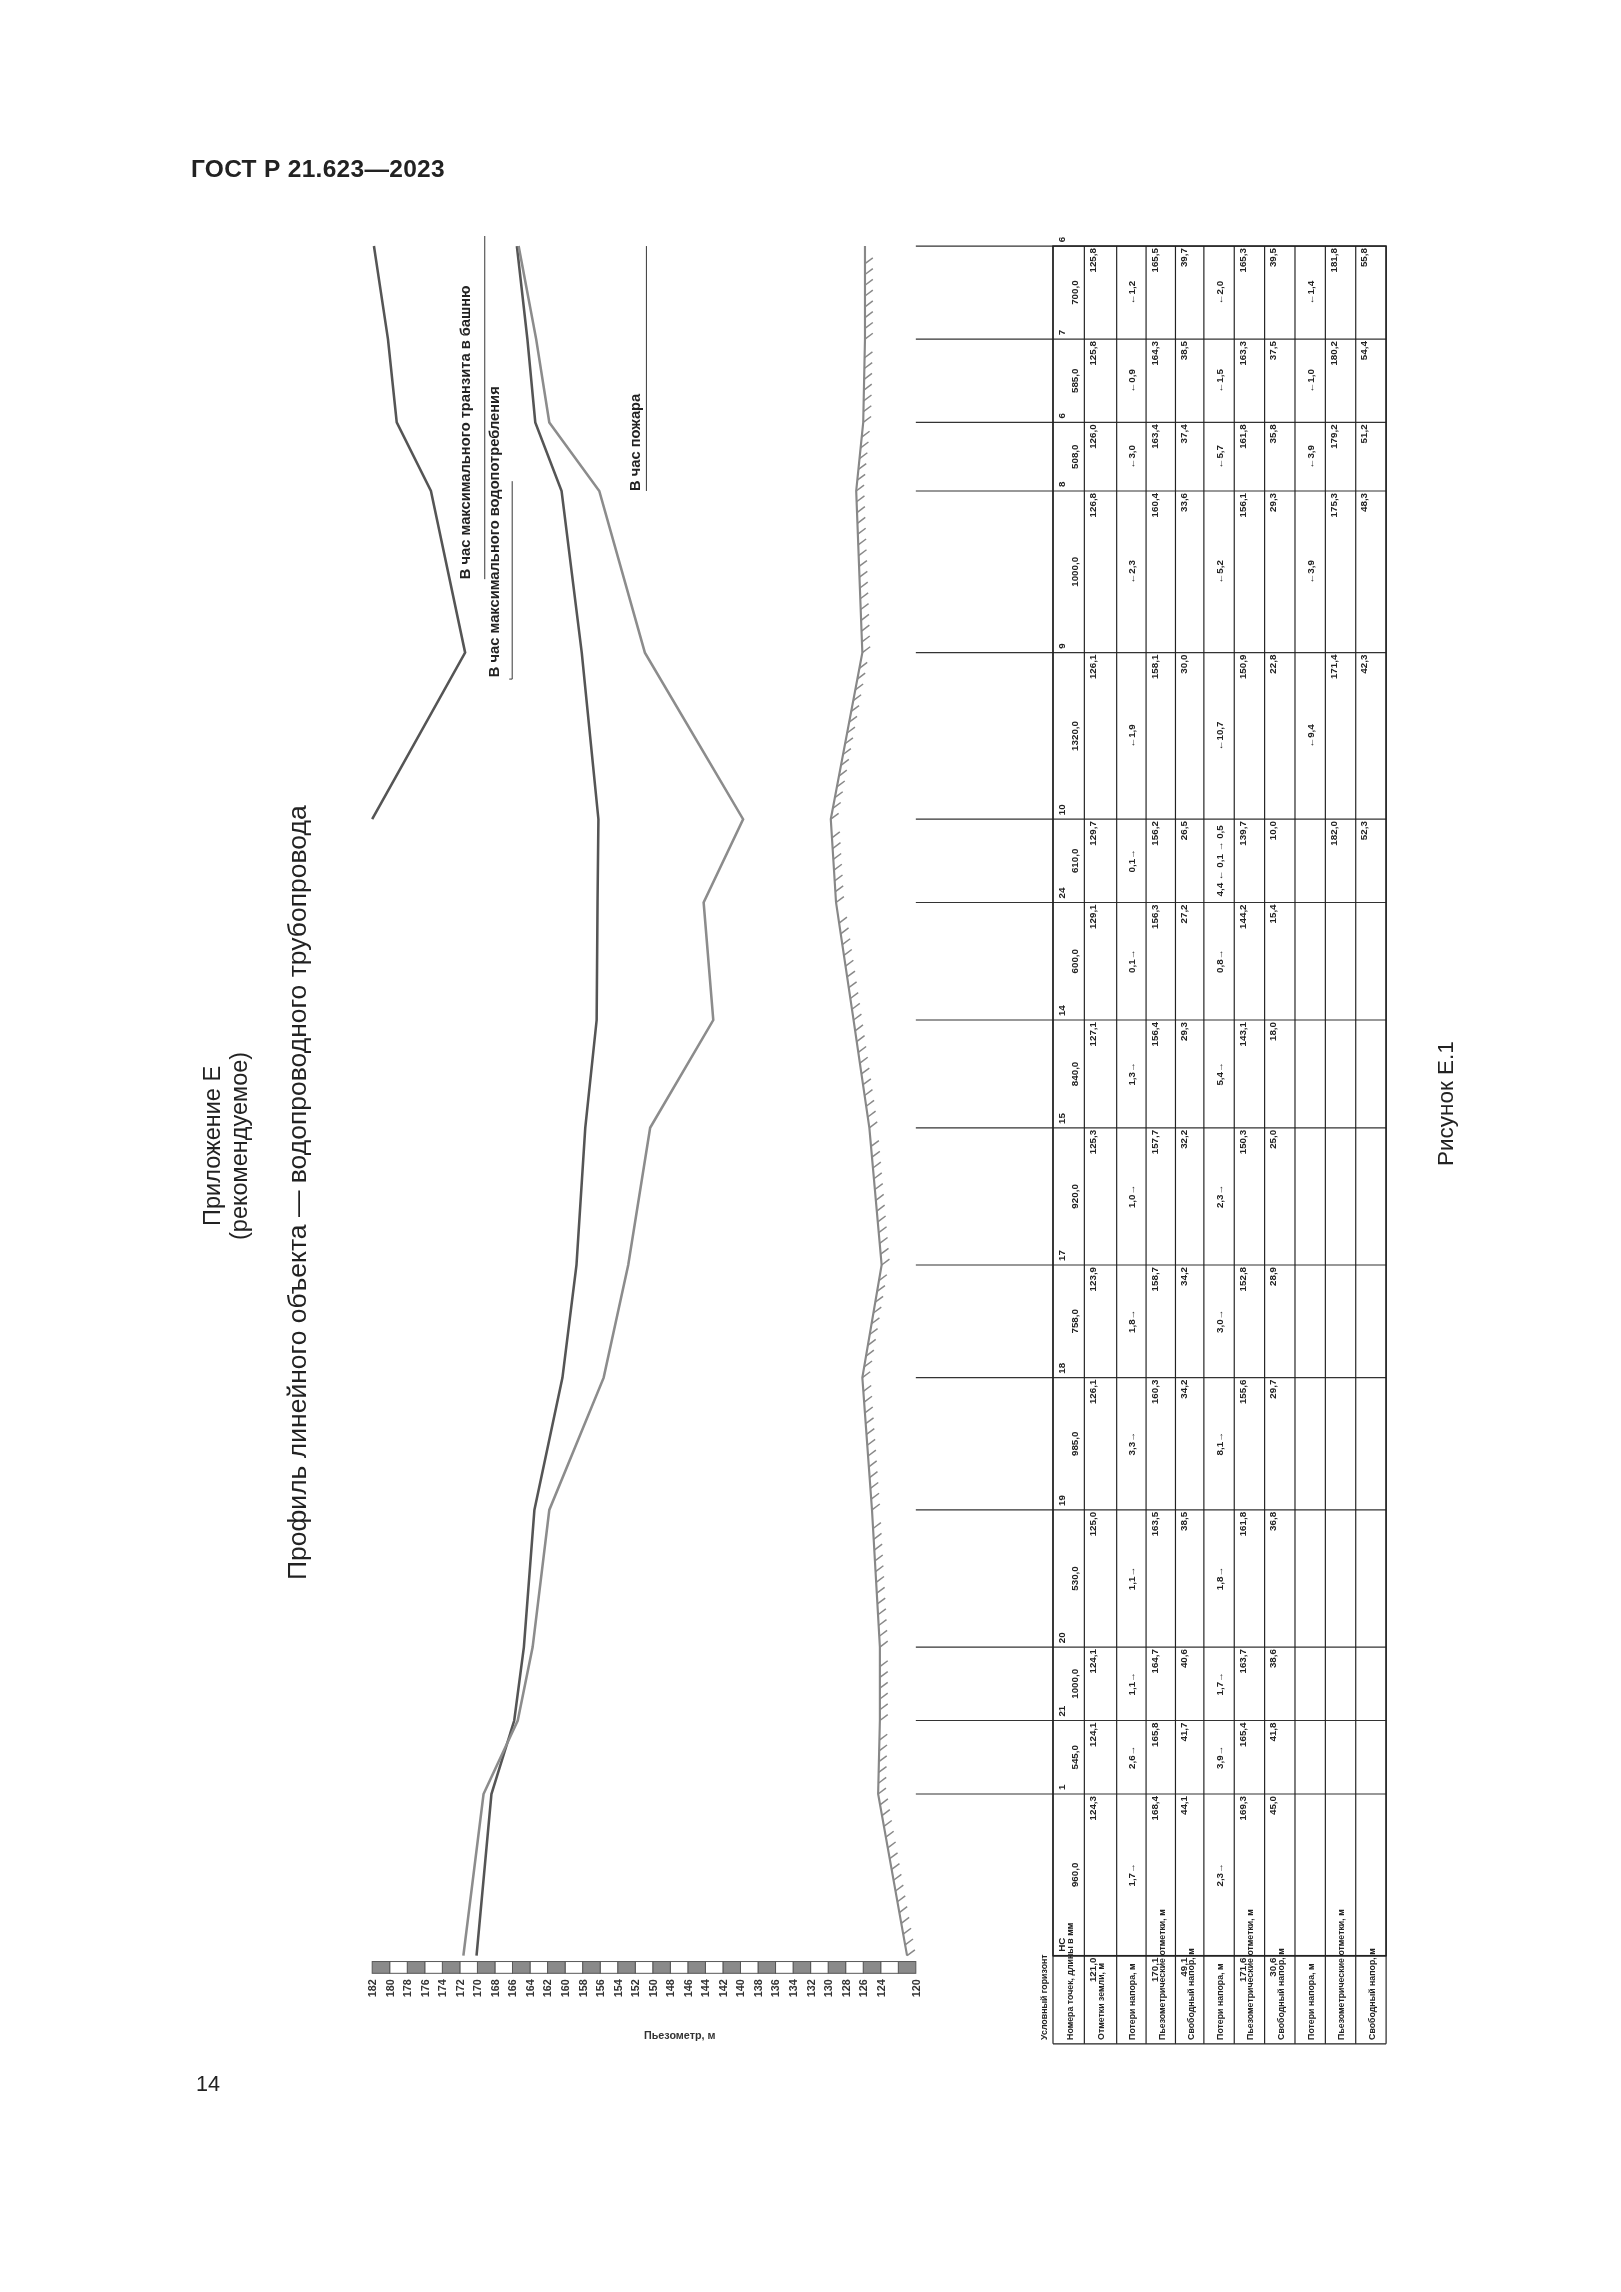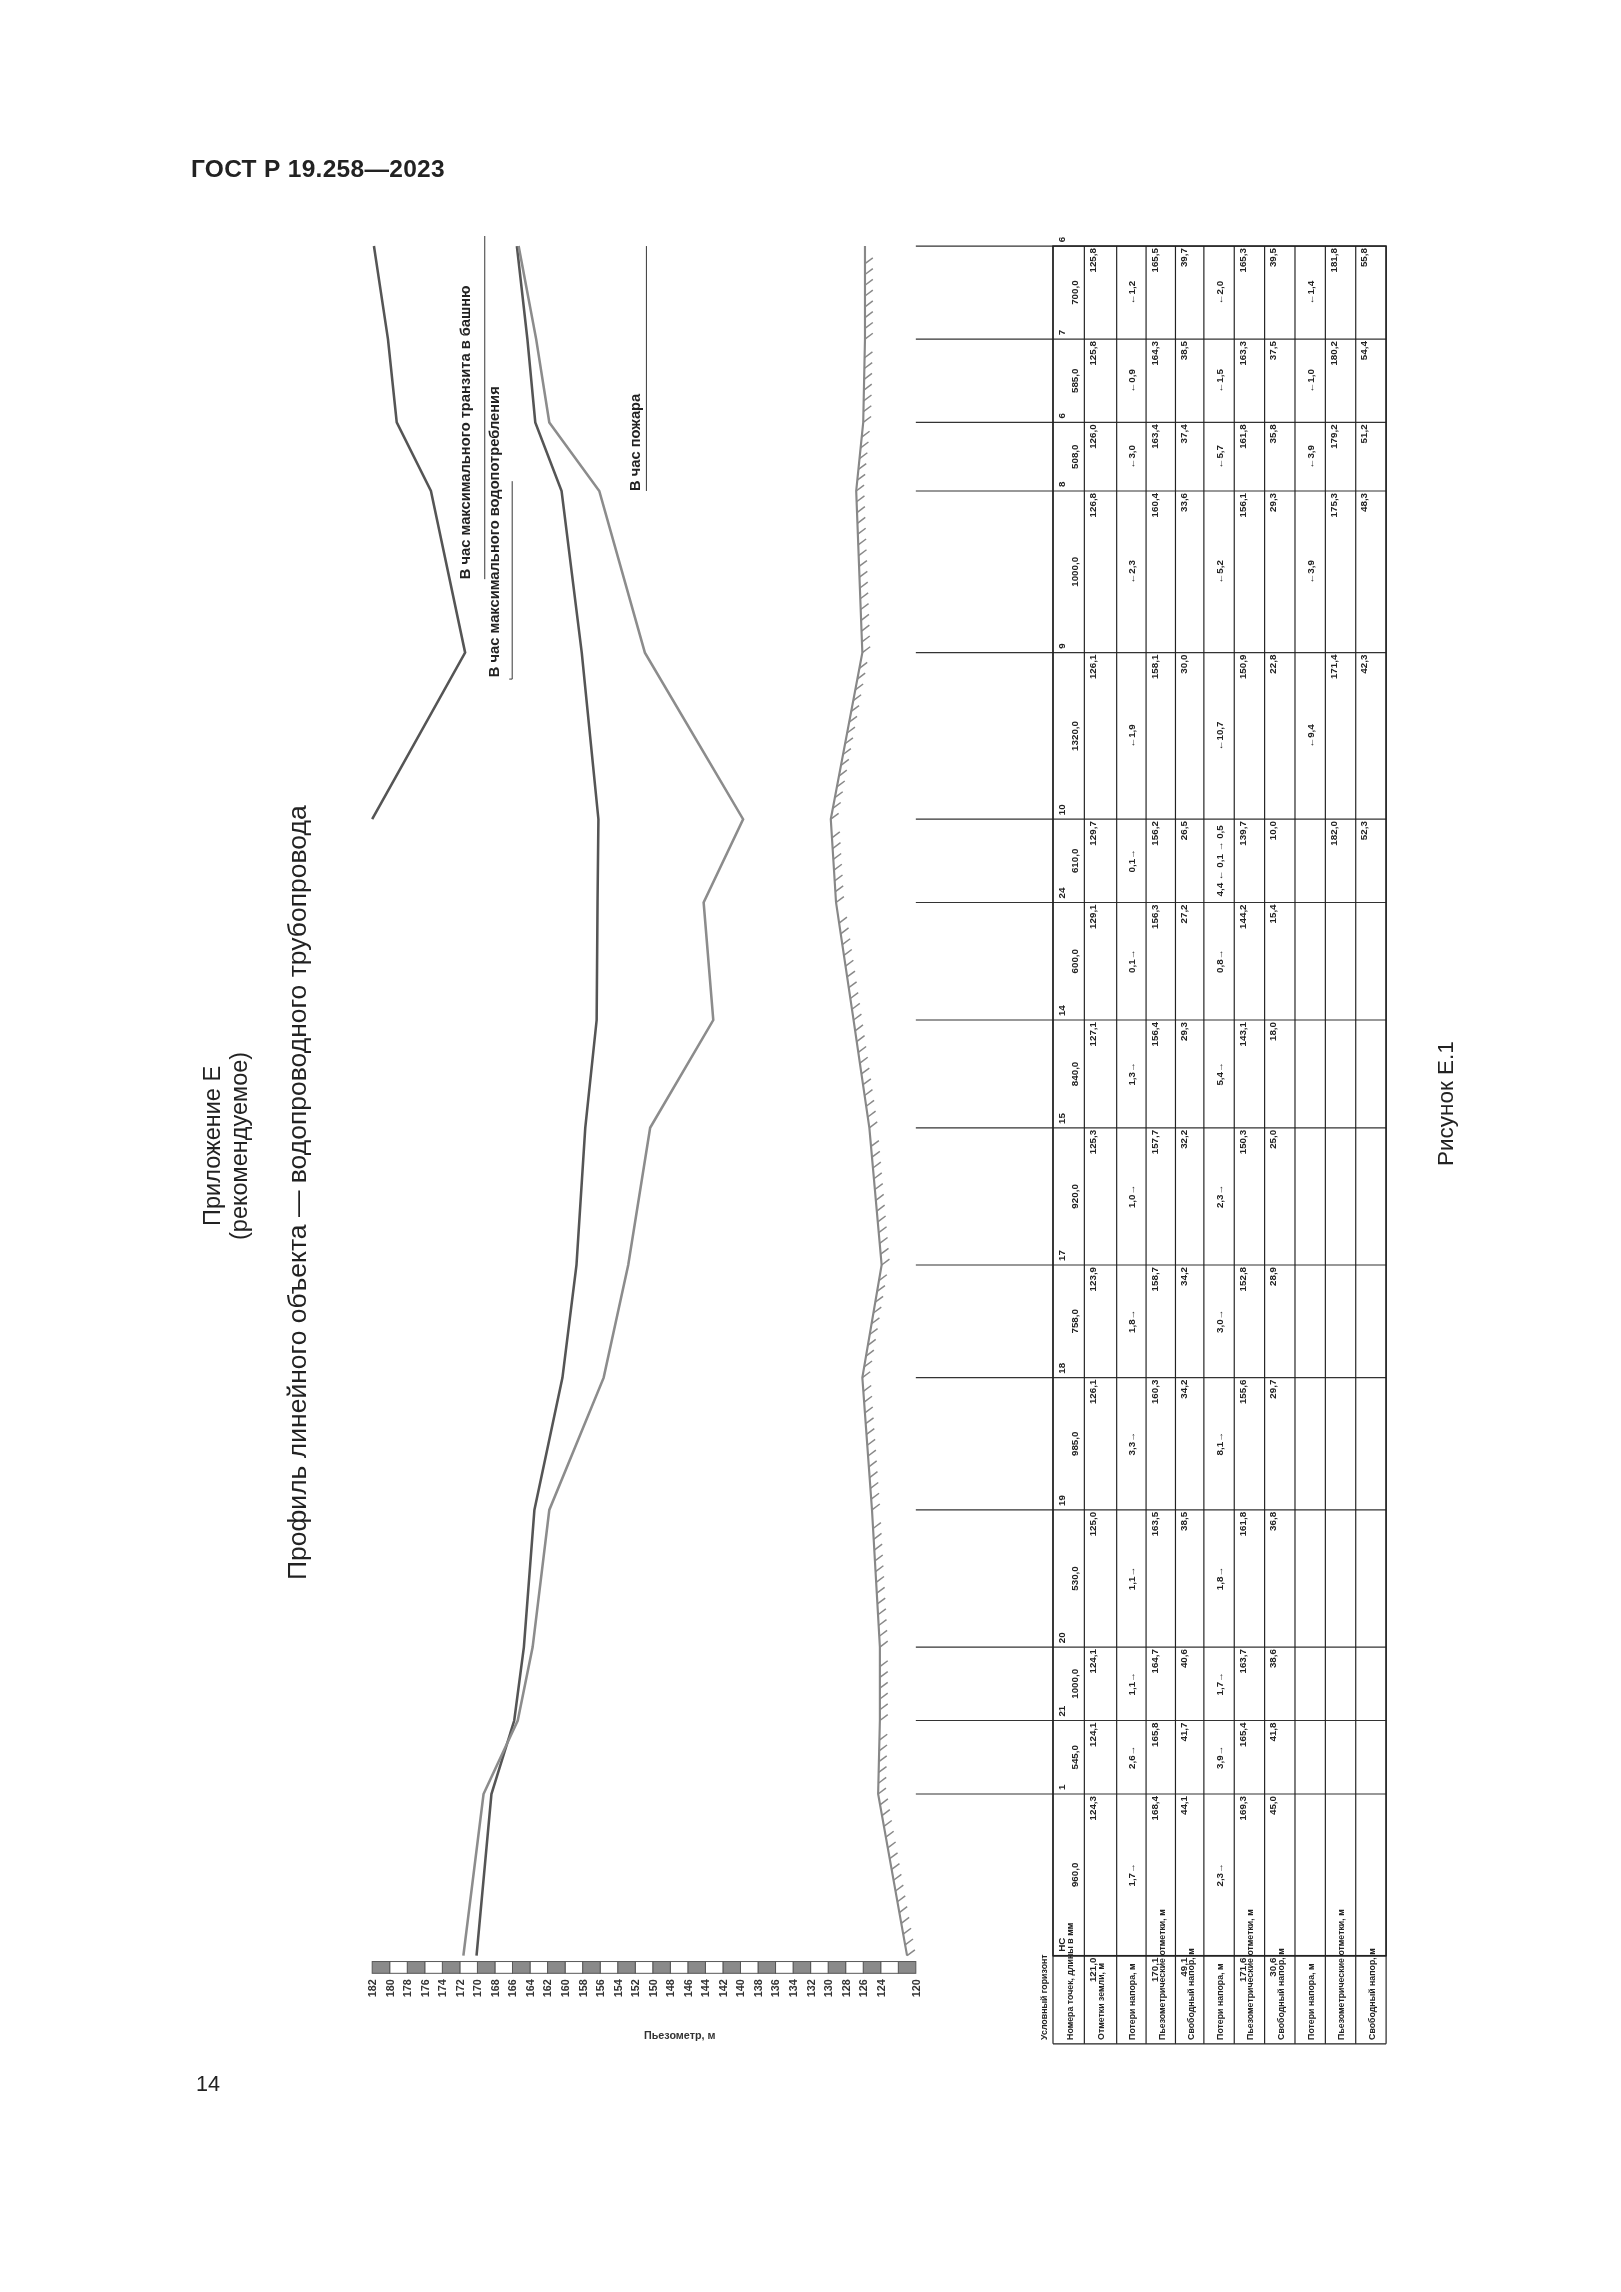--- a/index.html
+++ b/index.html
@@ -13,21 +13,21 @@
   .caption { font-size: 22.5px; }
   
   .drawing { position: absolute; left: 328px; top: 2049px; width: 1813px; height: 1063px;
              transform-origin: 0 0; transform: rotate(-90deg); }
   .drawing svg { position: absolute; left: 0; top: 0; }
   .drawing text { font-family: "Liberation Sans", sans-serif; }
 </style>
 </head>
 <body>
 
-<div class="header">ГОСТ Р 19.258—2023</div>
+<div class="header">ГОСТ Р 21.623—2023</div>
 
 <div class="vtext appendix" style="left:199px; top:1240px;">
   <div>Приложение Е</div>
   <div>(рекомендуемое)</div>
 </div>
 <div class="vtext title" style="left:282px; top:1580px;">Профиль линейного объекта — водопроводного трубопровода</div>
 <div class="vtext caption" style="left:1433px; top:1166px;">Рисунок Е.1</div>
 
 <div class="page-num">14</div>
 

